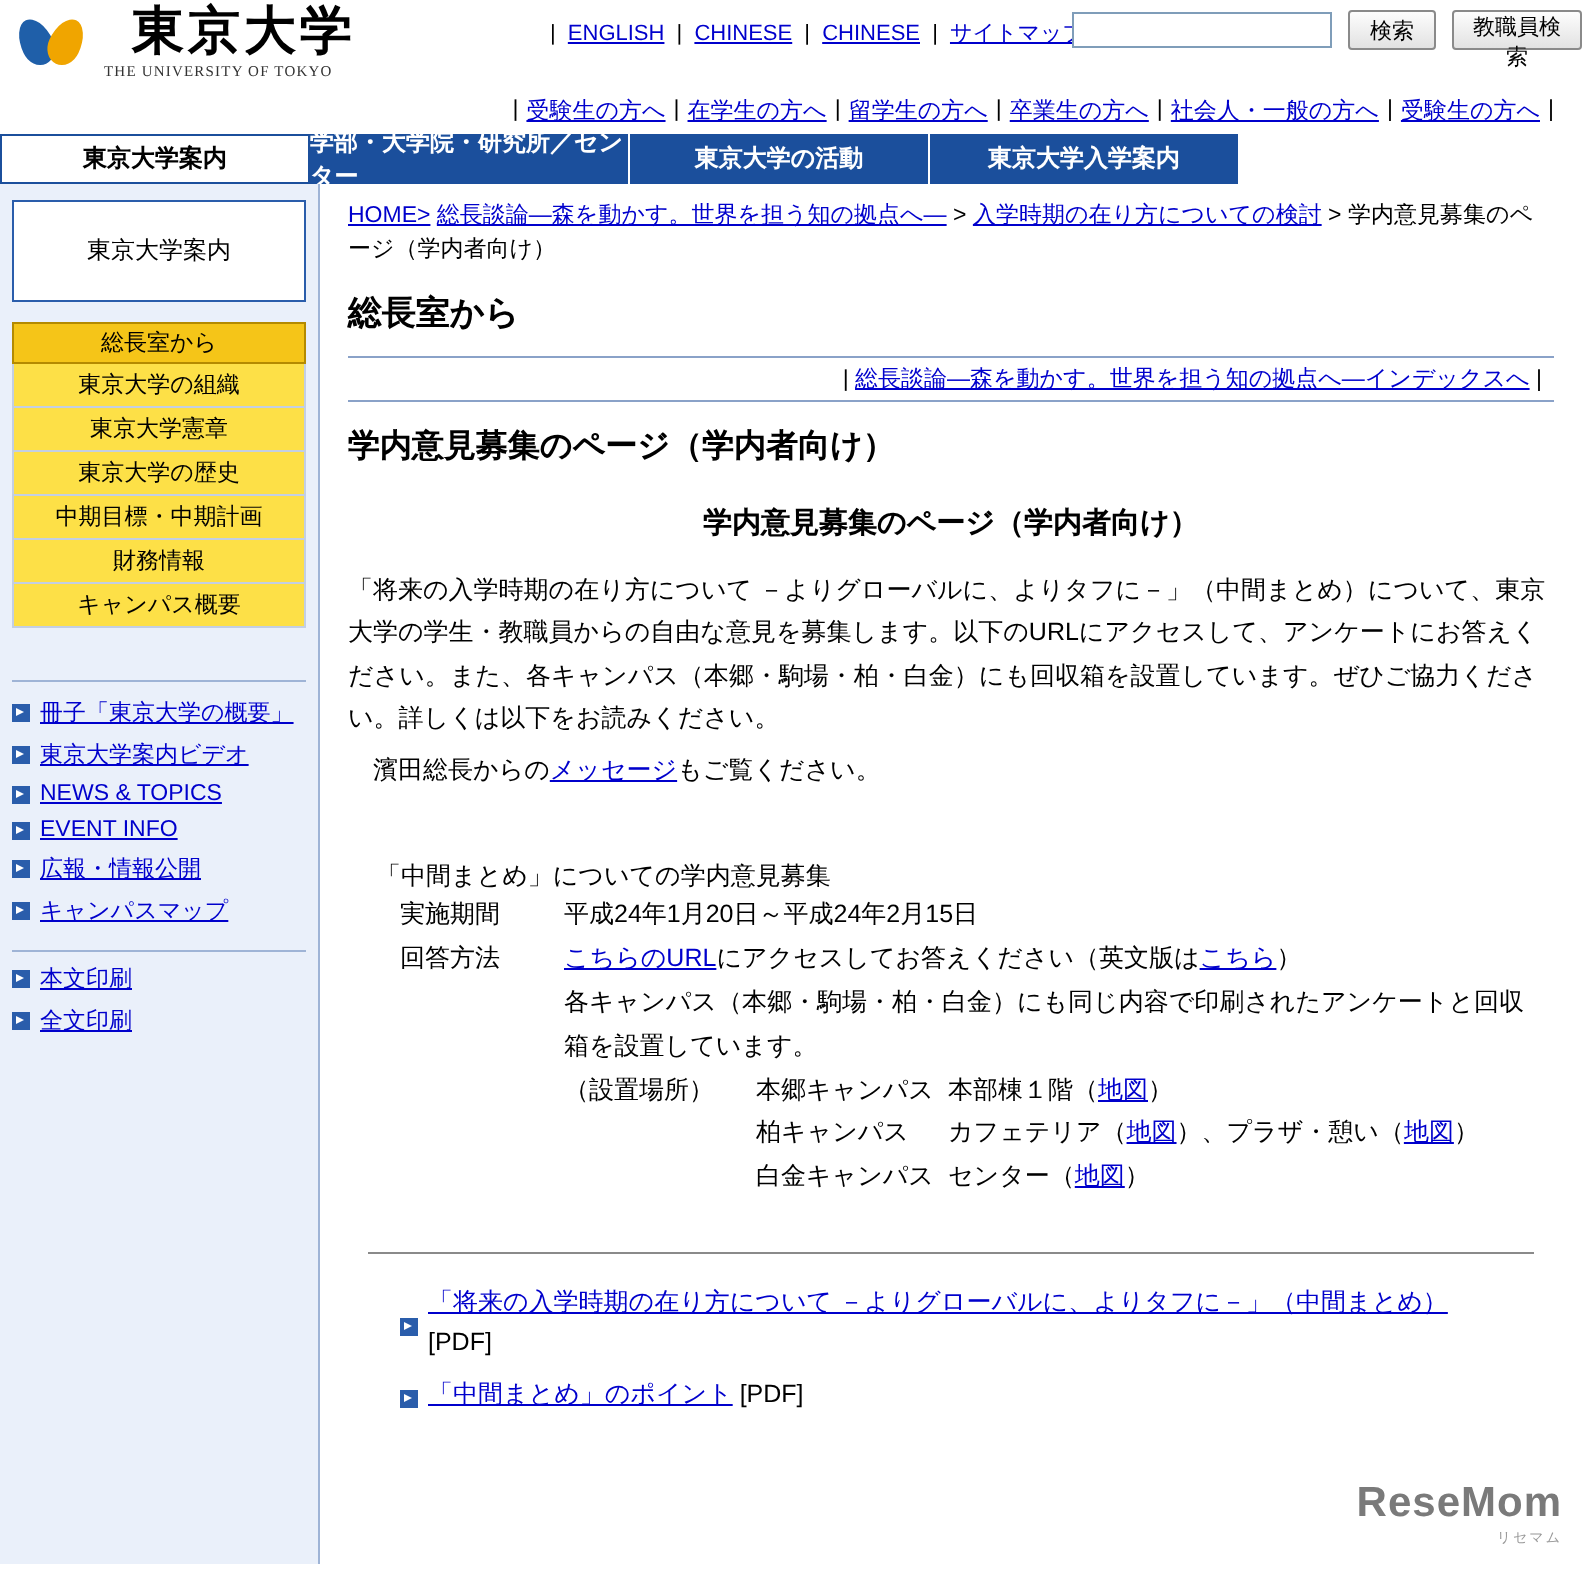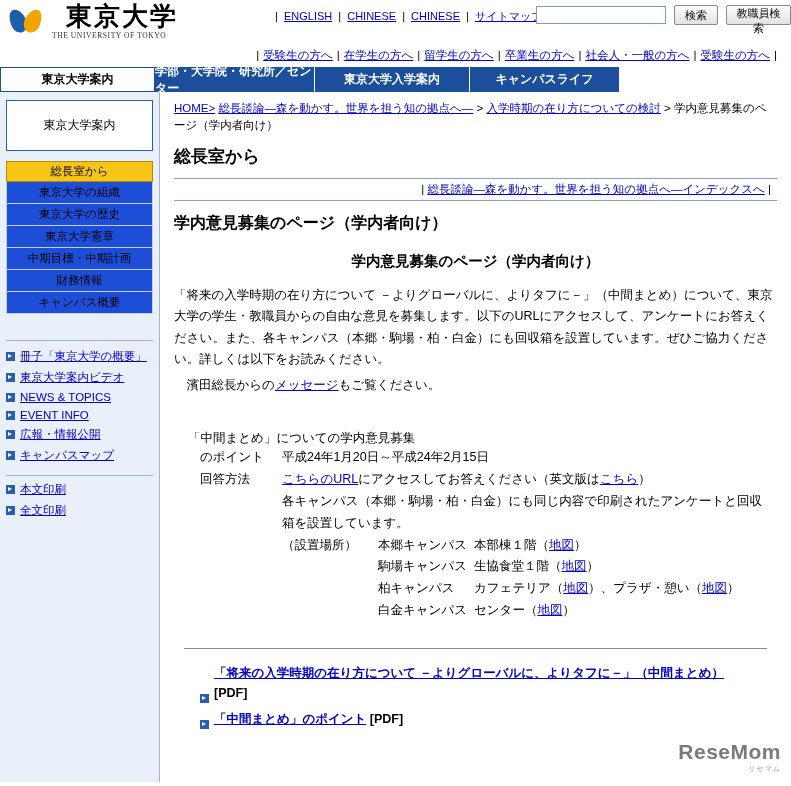--- a/index.html
+++ b/index.html
@@ -148,21 +148,21 @@
     font-weight: normal;
   }
   .side-head {
     background: #f5c518;
     border: 1px solid #b48a00;
     text-align: center;
     font-size: 11.5px;
     padding: 2px 0;
   }
   .side-item {
-    background: #1d4ed8;
+    background: #fde047;
     border: 1px solid #c3cfe3;
     border-top: none;
     text-align: center;
     font-size: 11.5px;
     padding: 3px 0;
     cursor: pointer;
   }
   .side-links {
     margin-top: 26px;
     border-top: 1px solid #9fb4d6;
@@ -247,25 +247,24 @@
   .dl-val { flex: 1; }
   .loc-row { display: flex; margin-left: 0; }
   .loc-key { width: 96px; flex: 0 0 96px; }
   .hr {
     border: none;
     border-top: 1px solid #8a8a8a;
     margin: 26px 10px 14px 10px;
   }
   .pdf-row {
     display: flex;
-    align-items: flex-end;
+    align-items: center;
     font-size: 12.5px;
     line-height: 1.6;
     margin: 0 0 6px 26px;
-    font-weight: bold;
   }
   .pdf-row .bullet { margin-top: 4px; }
   .watermark {
     position: absolute;
     right: 10px; bottom: 8px;
     text-align: right;
   }
   .wm-main {
     font-family: Liberation Sans, sans-serif;
     font-size: 21px;
@@ -326,33 +325,33 @@
   <span class="sep">|</span>
   <a href="#">社会人・一般の方へ</a>
   <span class="sep">|</span>
   <a href="#">受験生の方へ</a>
   <span class="sep">|</span>
 </div>
 
 <div class="main-nav">
   <div class="tab white nav-w1">東京大学案内</div>
   <div class="tab blue nav-w2">学部・大学院・研究所／センター</div>
+  <div class="tab blue nav-w3">東京大学の活動</div>
   <div class="tab blue nav-w4">東京大学入学案内</div>
-  <div class="tab blue nav-w5">キャンパスライフ</div>
 </div>
 
 <div class="layout">
 
   <div class="sidebar">
     <div class="side-title">東京大学案内</div>
 
     <div class="side-head">総長室から</div>
     <div class="side-item">東京大学の組織</div>
+    <div class="side-item">東京大学憲章</div>
     <div class="side-item">東京大学の歴史</div>
-    <div class="side-item">東京大学憲章</div>
     <div class="side-item">中期目標・中期計画</div>
     <div class="side-item">財務情報</div>
     <div class="side-item">キャンパス概要</div>
 
     <div class="side-links">
       <div class="side-link-row">
         <span class="bullet"></span>
         <a href="#">冊子「東京大学の概要」</a>
       </div>
       <div class="side-link-row">
@@ -415,48 +414,41 @@
     <p class="para">「将来の入学時期の在り方について －よりグローバルに、よりタフに－」（中間まとめ）について、東京大学の学生・教職員からの自由な意見を募集します。以下のURLにアクセスして、アンケートにお答えください。また、各キャンパス（本郷・駒場・柏・白金）にも回収箱を設置しています。ぜひご協力ください。詳しくは以下をお読みください。</p>
 
     <p class="para indent">
       <span>濱田総長からの</span><a href="#">メッセージ</a><span>もご覧ください。</span>
     </p>
 
     <div class="section-title">「中間まとめ」についての学内意見募集</div>
 
     <div class="dl">
       <div class="dl-row">
-        <div class="dl-key">のポイント</div>
+        <div class="dl-key">実施期間</div>
         <div class="dl-val">平成24年1月20日～平成24年2月15日</div>
       </div>
 
       <div class="dl-row">
         <div class="dl-key">回答方法</div>
         <div class="dl-val">
           <div>
             <a href="#">こちらのURL</a><span>にアクセスしてお答えください（英文版は</span><a href="#">こちら</a><span>）</span>
           </div>
           <div>各キャンパス（本郷・駒場・柏・白金）にも同じ内容で印刷されたアンケートと回収</div>
           <div>箱を設置しています。</div>
 
           <div class="loc-row">
             <div class="loc-key">（設置場所）</div>
             <div class="loc-key">本郷キャンパス</div>
             <div>
               <span>本部棟１階</span>（<a href="#">地図</a>）
             </div>
           </div>
 
-          <div class="loc-row">
-            <div class="loc-key"></div>
-            <div class="loc-key">駒場キャンパス</div>
-            <div>
-              <span>生協食堂１階</span>（<a href="#">地図</a>）
-            </div>
-          </div>
 
           <div class="loc-row">
             <div class="loc-key"></div>
             <div class="loc-key">柏キャンパス</div>
             <div>
               <span>カフェテリア</span>（<a href="#">地図</a>）、<span>プラザ・憩い</span>（<a href="#">地図</a>）
             </div>
           </div>
 
           <div class="loc-row">

